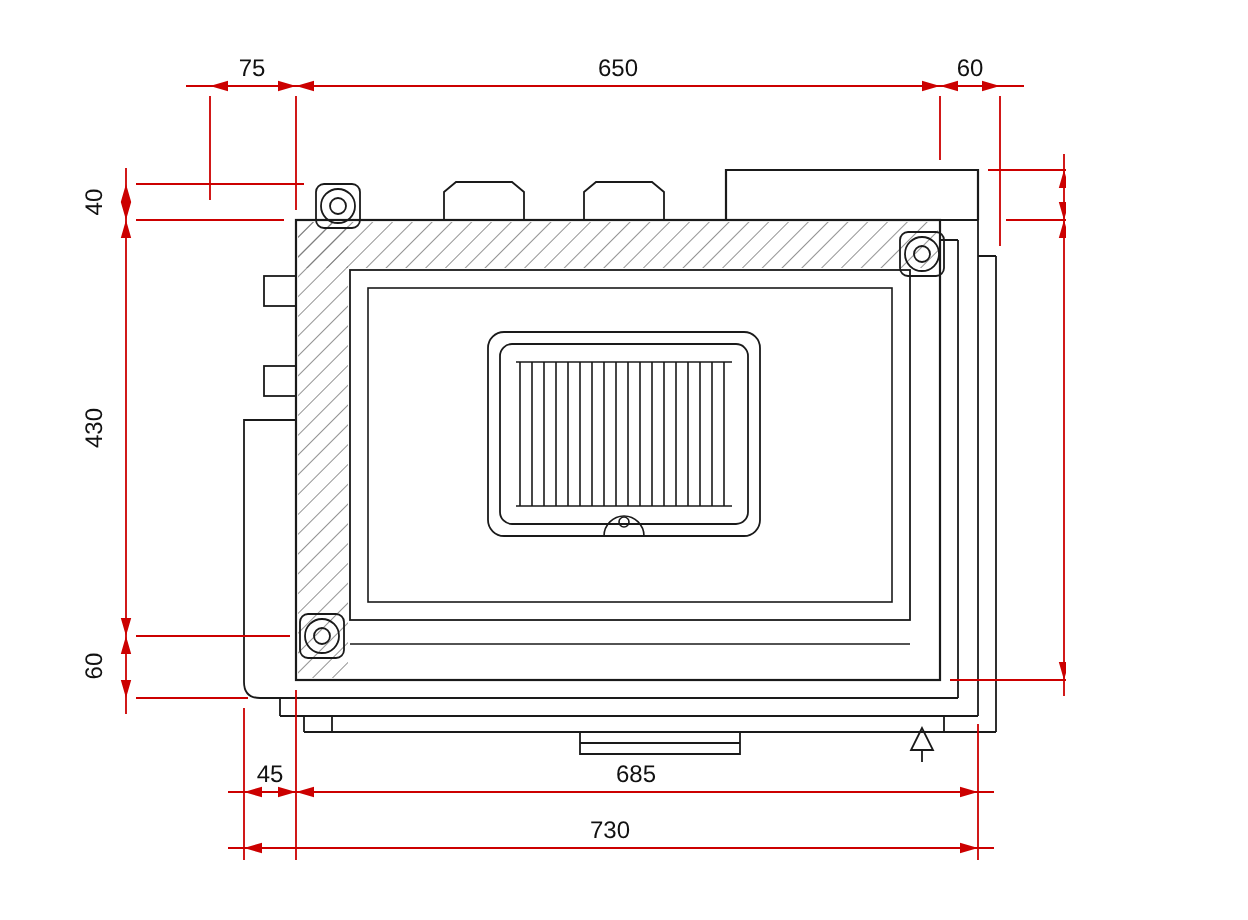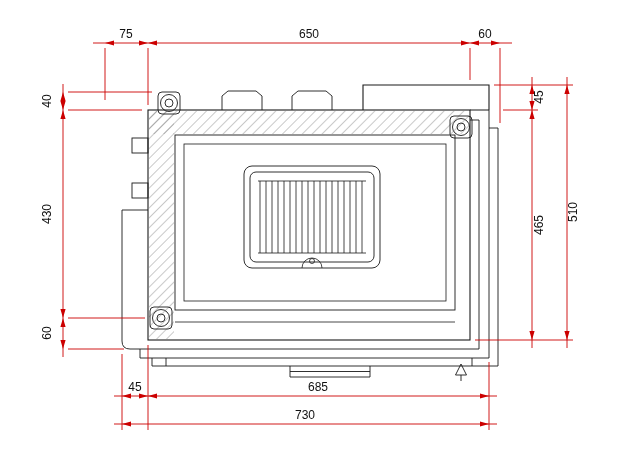--- a/index.html
+++ b/index.html
@@ -3,21 +3,21 @@
 <meta charset="utf-8">
 <style>
   html, body {
     margin: 0;
     padding: 0;
     background: #ffffff;
     font-family: "Liberation Sans", sans-serif;
   }
   .canvas {
     position: relative;
-    width: 624px;
+    width: 533px;
     height: 460px;
     background: #ffffff;
     overflow: hidden;
   }
   svg text {
     font-family: "Liberation Sans", sans-serif;
     font-size: 12px;
   }
 </style>
 </head>

